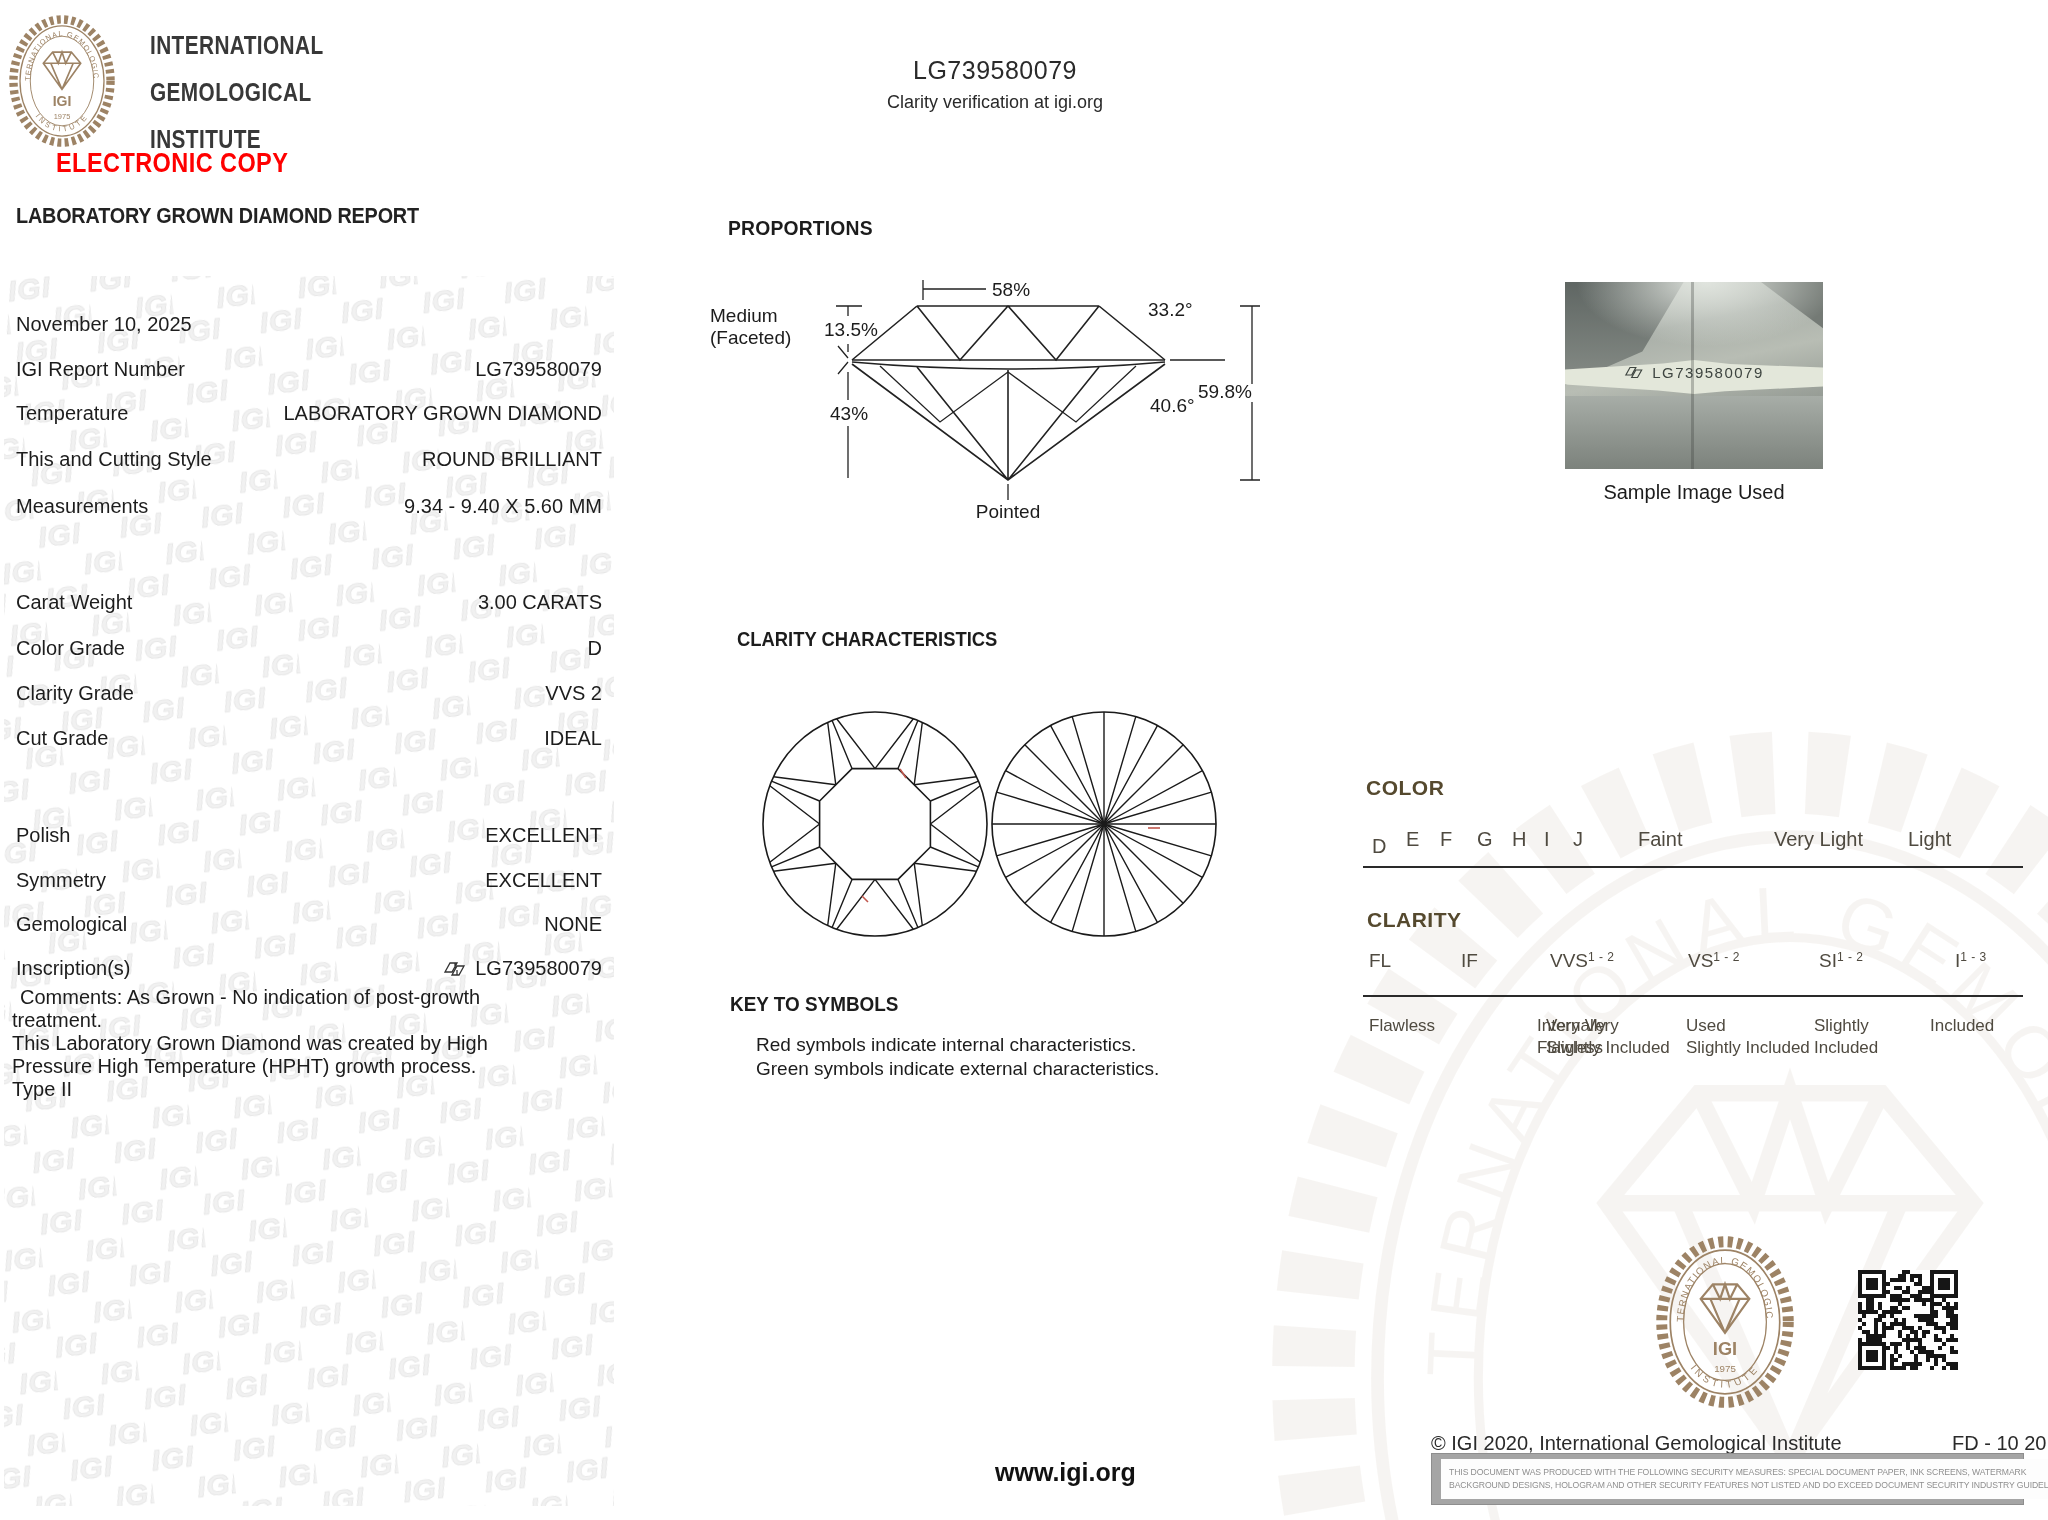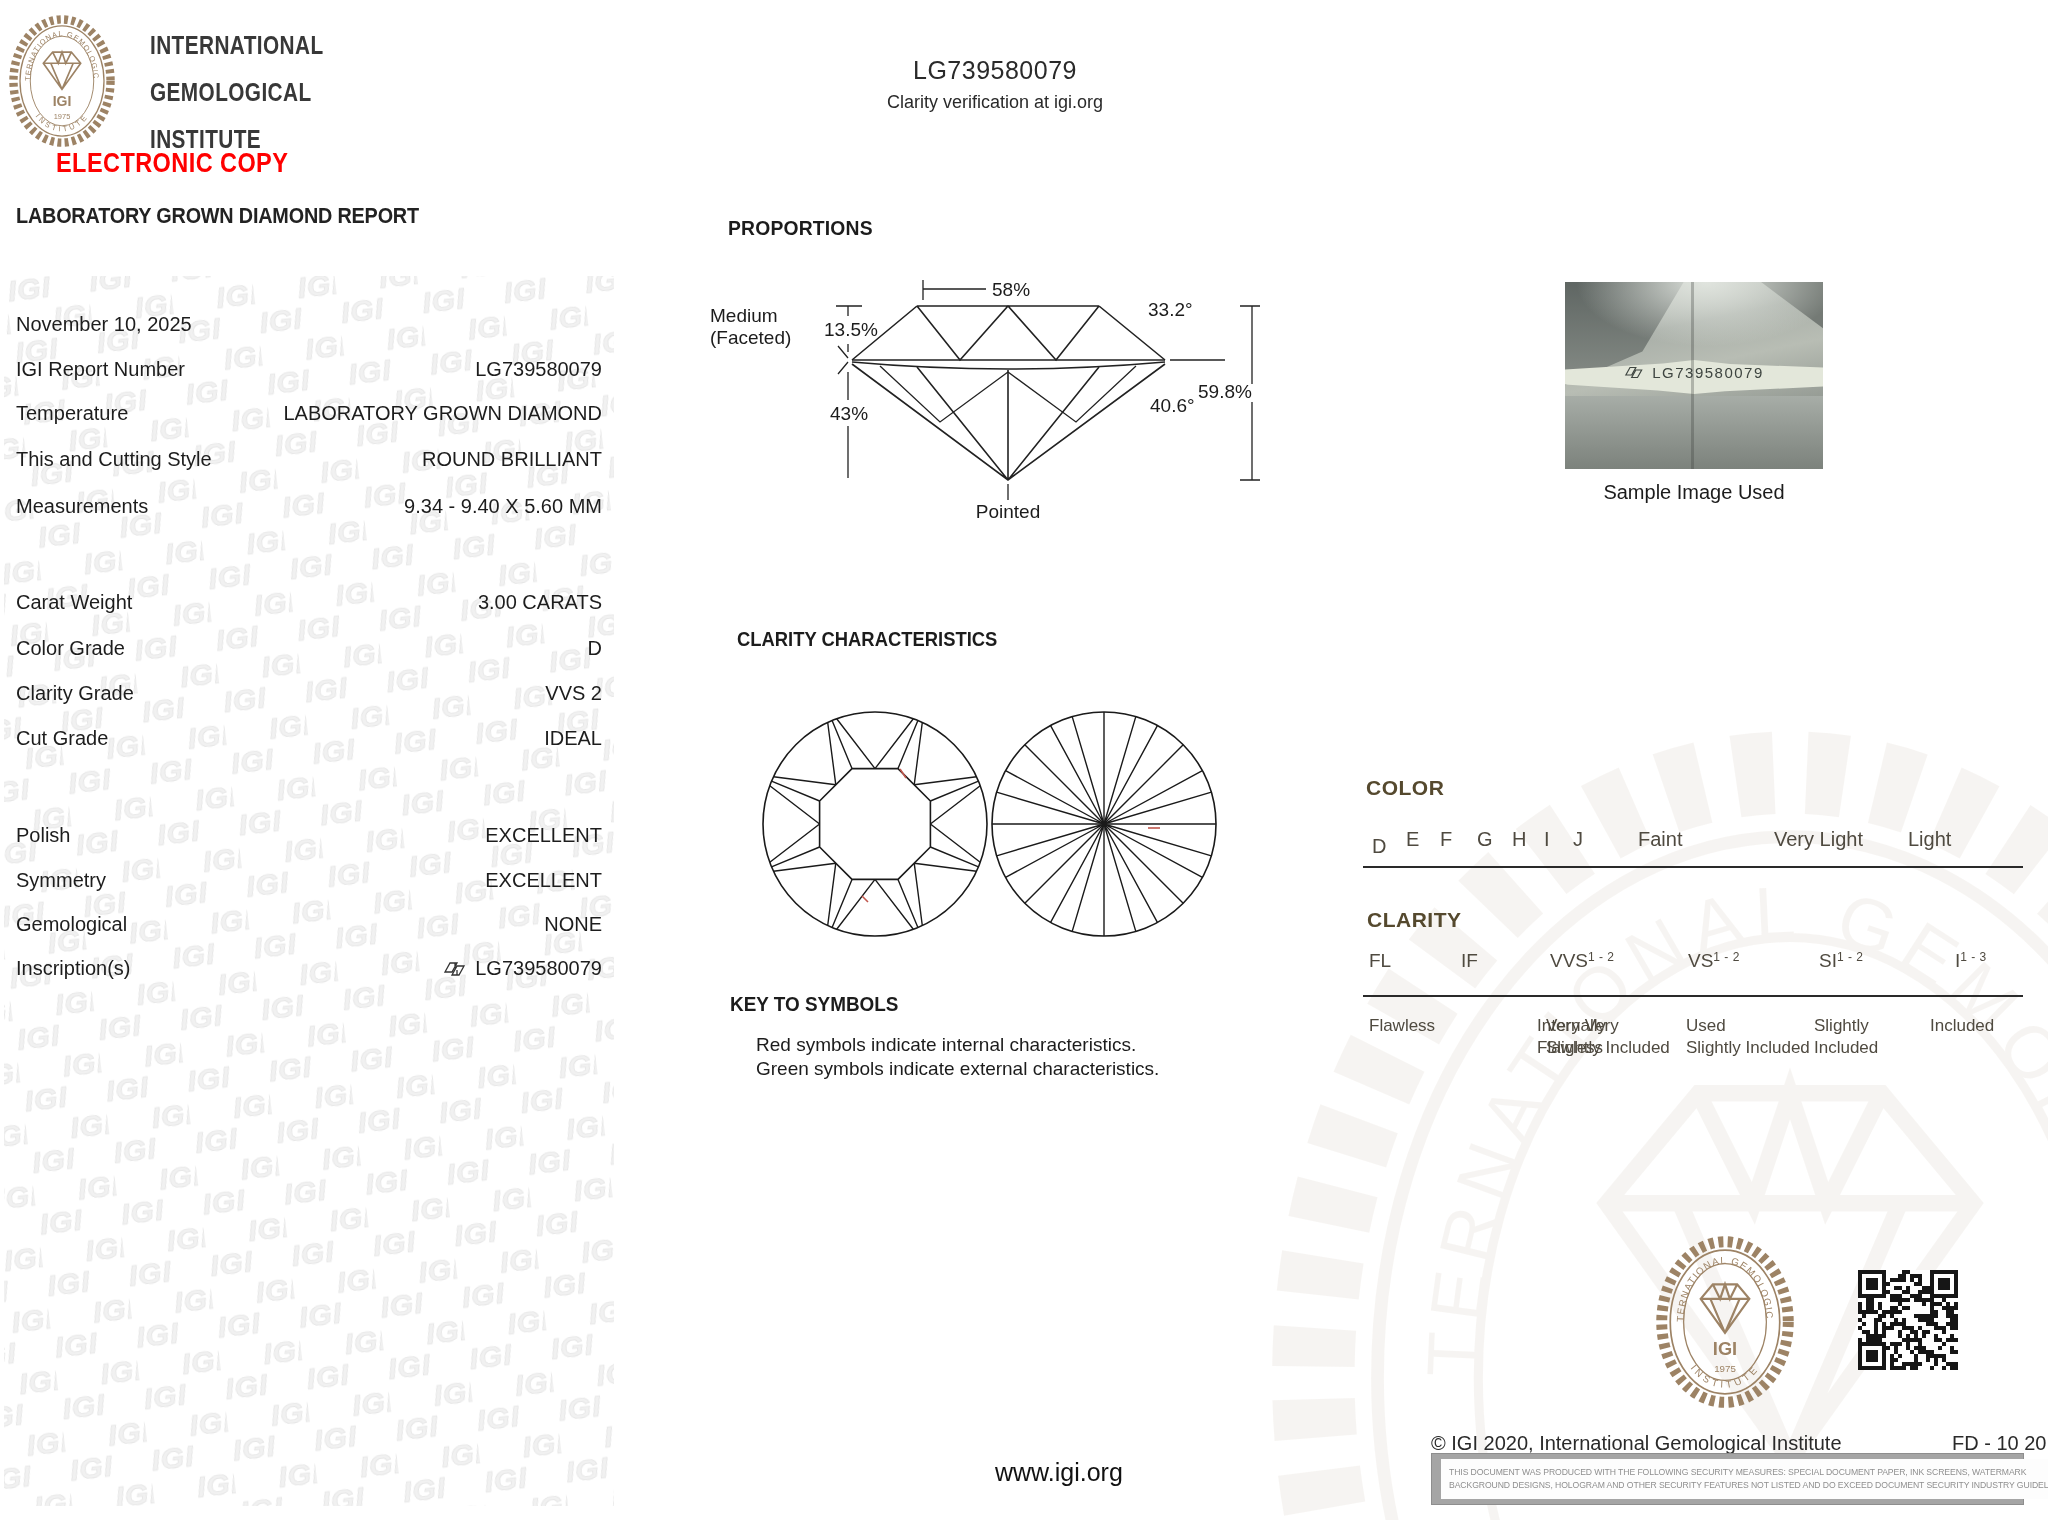--- a/index.html
+++ b/index.html
@@ -146,20 +146,27 @@
     <div class="rowline" style="top:681px">
       <span class="lbl">Inscription(s)</span>
       <span class="val" style="display:flex;align-items:center;gap:6px">
         <svg width="26" height="18" viewBox="0 0 26 18">
           <path d="M2,12 L7,3 L14,3 L9,12 Z M9,15 L14,6 L21,6 L16,15 Z M12,3 L12,8 M14,10 L14,15" fill="none" stroke="#333" stroke-width="1.3"></path>
         </svg>
         <span>LG739580079</span>
       </span>
     </div>
 
+    <div class="abs" style="left:8px;top:710px;width:590px;font-size:20px;line-height:23px">
+      <div style="padding-left:8px">Comments: As Grown - No indication of post-growth</div>
+      <div>treatment.</div>
+      <div>This Laboratory Grown Diamond was created by High</div>
+      <div>Pressure High Temperature (HPHT) growth process.</div>
+      <div>Type II</div>
+    </div>
   </div>
 
   <div class="abs condensed" style="left:728px;top:216px;font-size:21px;font-weight:bold;transform:scaleX(0.92);letter-spacing:0.2px">PROPORTIONS</div>
 
   <svg class="abs" style="left:640px;top:260px" width="620" height="280" viewBox="0 0 620 280">
     <g fill="none" stroke="#222" stroke-width="1.6">
 
       <path d="M277,46 L459,46 M212,100 L277,46 M459,46 L525,100 M277,46 L320,100 L368,46 L416,100 L459,46"></path>
 
       <path d="M212,100 L525,100 M212,102 Q368,116 525,102"></path>
@@ -602,21 +609,21 @@
       <i style="left:56px;top:96px"></i>
       <i style="left:72px;top:96px"></i>
       <i style="left:84px;top:96px"></i>
       <i style="left:92px;top:96px"></i>
       <i style="left:96px;top:96px"></i>
     </div>
 
   <div class="abs" style="left:1431px;top:1432px;font-size:20px;color:#2a2a2a">© IGI 2020, International Gemological Institute</div>
   <div class="abs" style="left:1952px;top:1432px;font-size:20px;color:#2a2a2a">FD - 10 20</div>
 
-  <div class="abs" style="left:995px;top:1458px;font-size:25px;font-weight:normal;color:#111">www.igi.org</div>
+  <div class="abs" style="left:995px;top:1458px;font-size:25px;font-weight:bold;color:#111">www.igi.org</div>
 
   <div class="secbar">
     <svg width="34" height="42" viewBox="0 0 34 42" style="margin-left:5px">
       <path d="M4,2 L24,2 L30,8 L30,40 L4,40 Z" fill="#fdfdfd" stroke="#8a8a8a" stroke-width="1.5"></path>
       <path d="M24,2 L24,8 L30,8" fill="none" stroke="#8a8a8a" stroke-width="1.5"></path>
       <rect x="11" y="20" width="12" height="10" fill="#9a9a9a"></rect>
       <path d="M13,20 L13,16 a4,4 0 0 1 8,0 L21,20" fill="none" stroke="#9a9a9a" stroke-width="2"></path>
       <circle cx="17" cy="24" r="1.6" fill="#fdfdfd"></circle>
     </svg>
     <div class="secinner">

